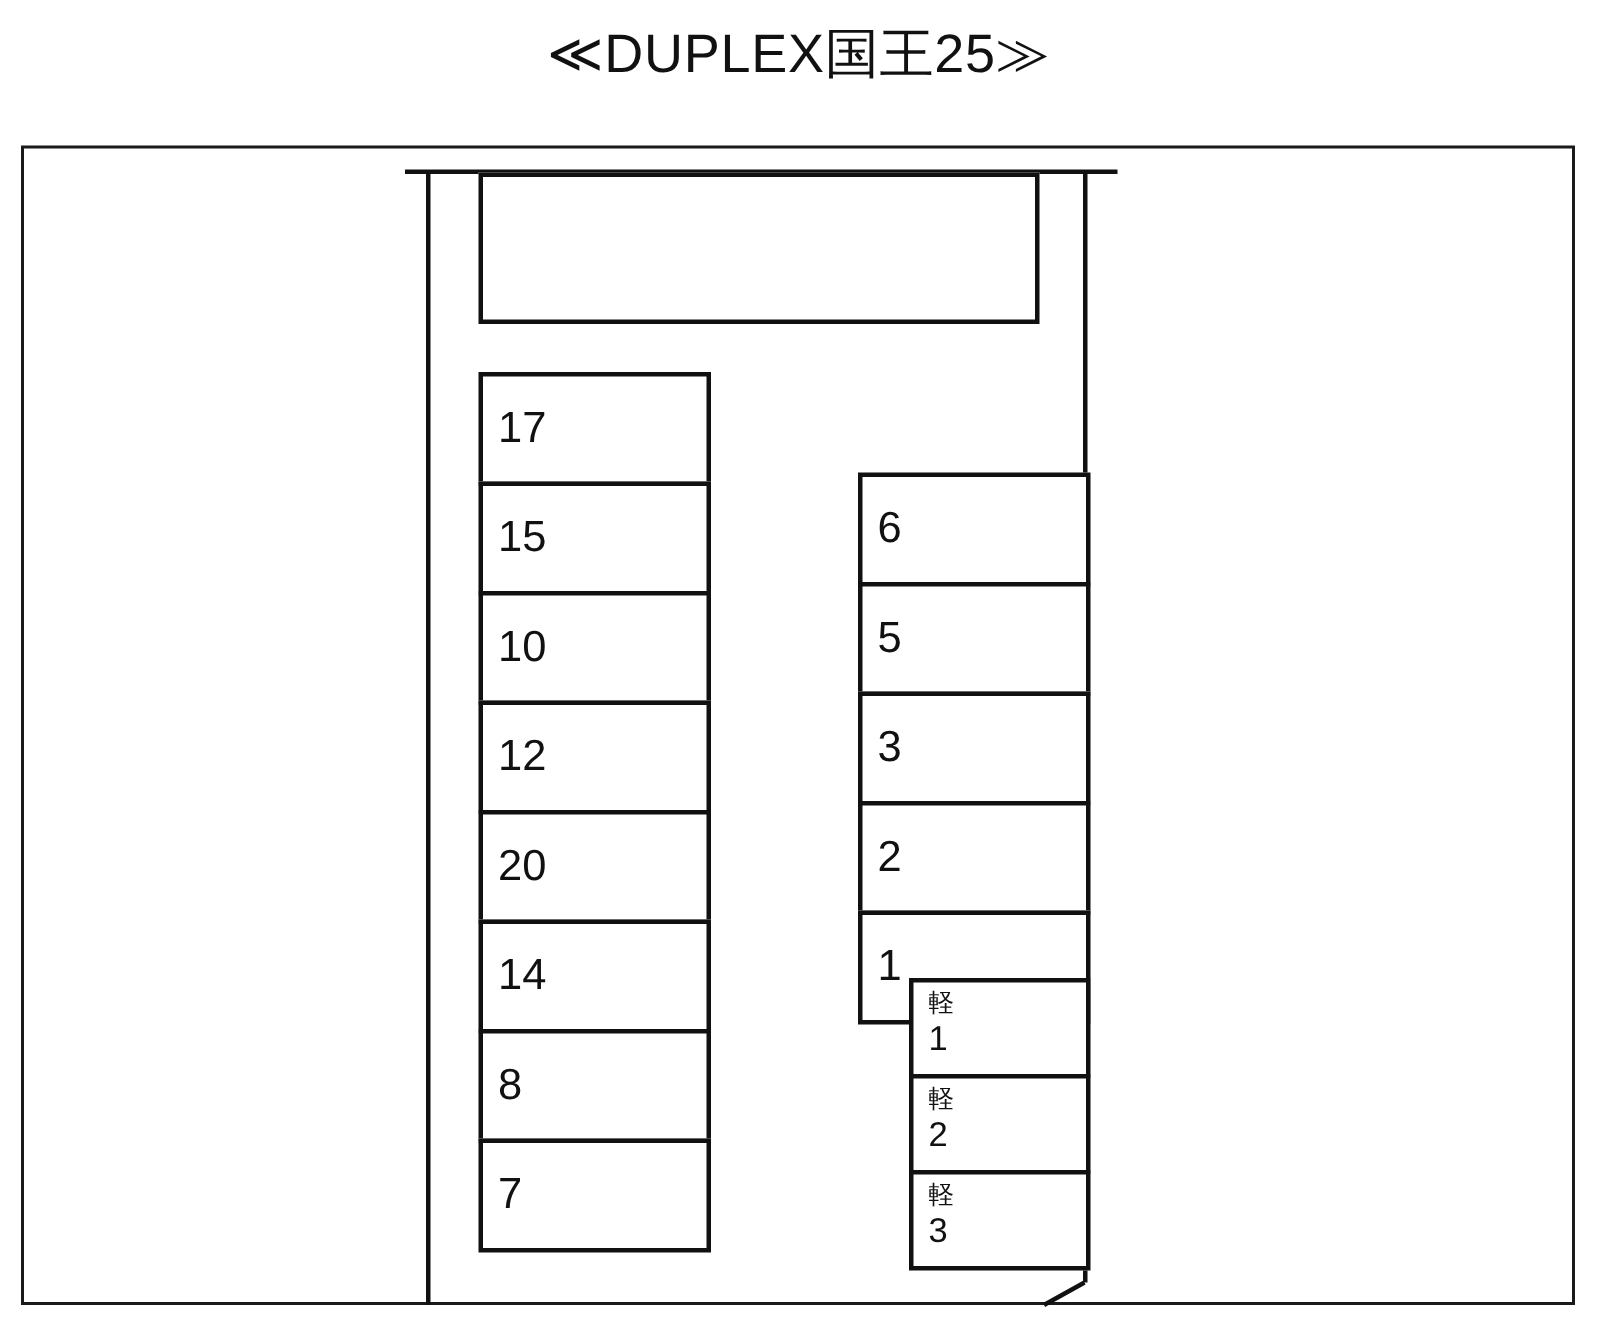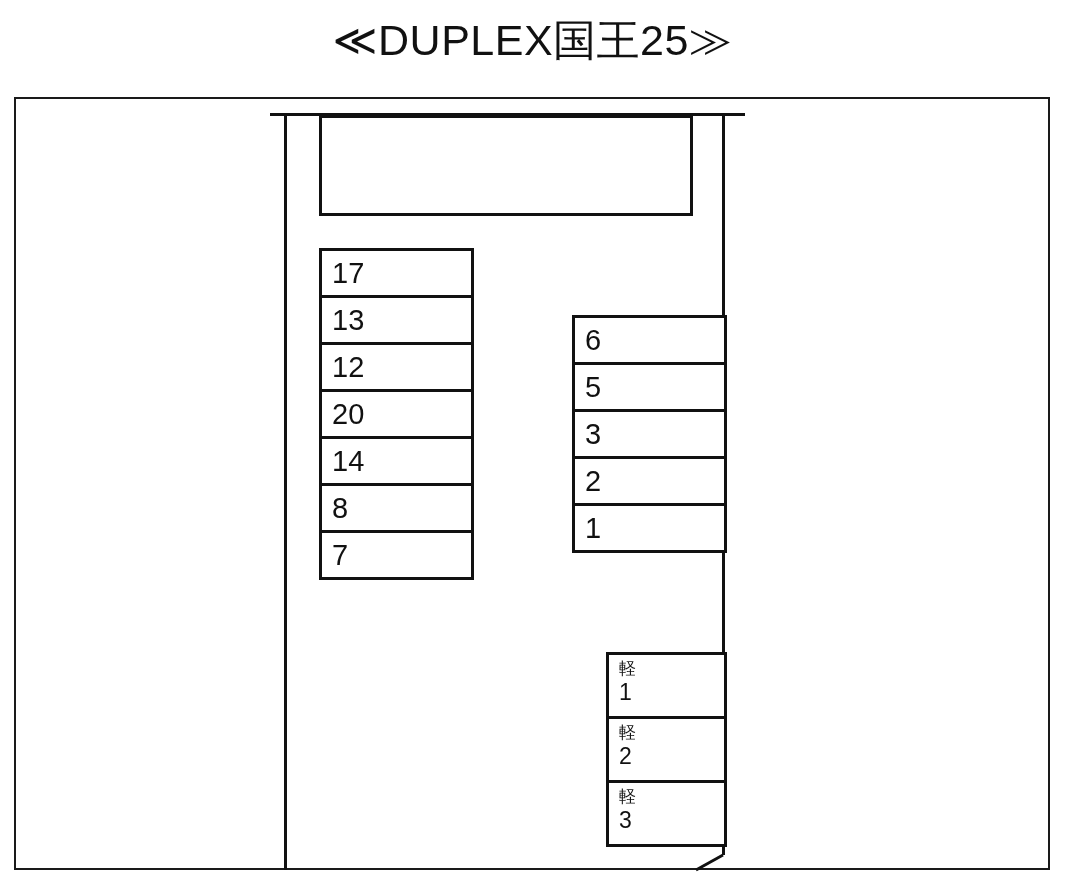--- a/index.html
+++ b/index.html
@@ -18,21 +18,21 @@
     position: relative;
     width: 1065px;
     height: 892px;
   }
   #title {
     position: absolute;
     left: 0;
     top: 12px;
     width: 1065px;
     text-align: center;
-    font-size: 43px;
+    font-size: 36px;
     font-weight: 400;
     letter-spacing: 0.5px;
     color: #111111;
     font-family: "Liberation Sans", sans-serif;
   }
 
   
   #site-boundary {
     position: absolute;
     left: 14px;
@@ -110,21 +110,21 @@
     position: relative;
     box-sizing: border-box;
     border: 3px solid #111111;
     margin-top: -3px;
     background: #ffffff;
   }
   .stall:first-child {
     margin-top: 0;
   }
   .stall-left, .stall-right {
-    height: 50px;
+    height: 76px;
   }
   .stall-kei {
     height: 67px;
   }
   .stall-label {
     position: absolute;
     left: 10px;
     top: 50%;
     transform: translateY(-50%);
     font-size: 29px;
@@ -173,21 +173,24 @@
   <div id="driveway-left-edge"></div>
   <div id="driveway-right-edge"></div>
 
   <div id="building-block"></div>
 
   <div id="column-left" class="stall-column">
     <div class="stall stall-left">
       <span class="stall-label">17</span>
     </div>
     <div class="stall stall-left">
-      <span class="stall-label">13</span>
+      <span class="stall-label">15</span>
+    </div>
+    <div class="stall stall-left">
+      <span class="stall-label">10</span>
     </div>
     <div class="stall stall-left">
       <span class="stall-label">12</span>
     </div>
     <div class="stall stall-left">
       <span class="stall-label">20</span>
     </div>
     <div class="stall stall-left">
       <span class="stall-label">14</span>
     </div>

